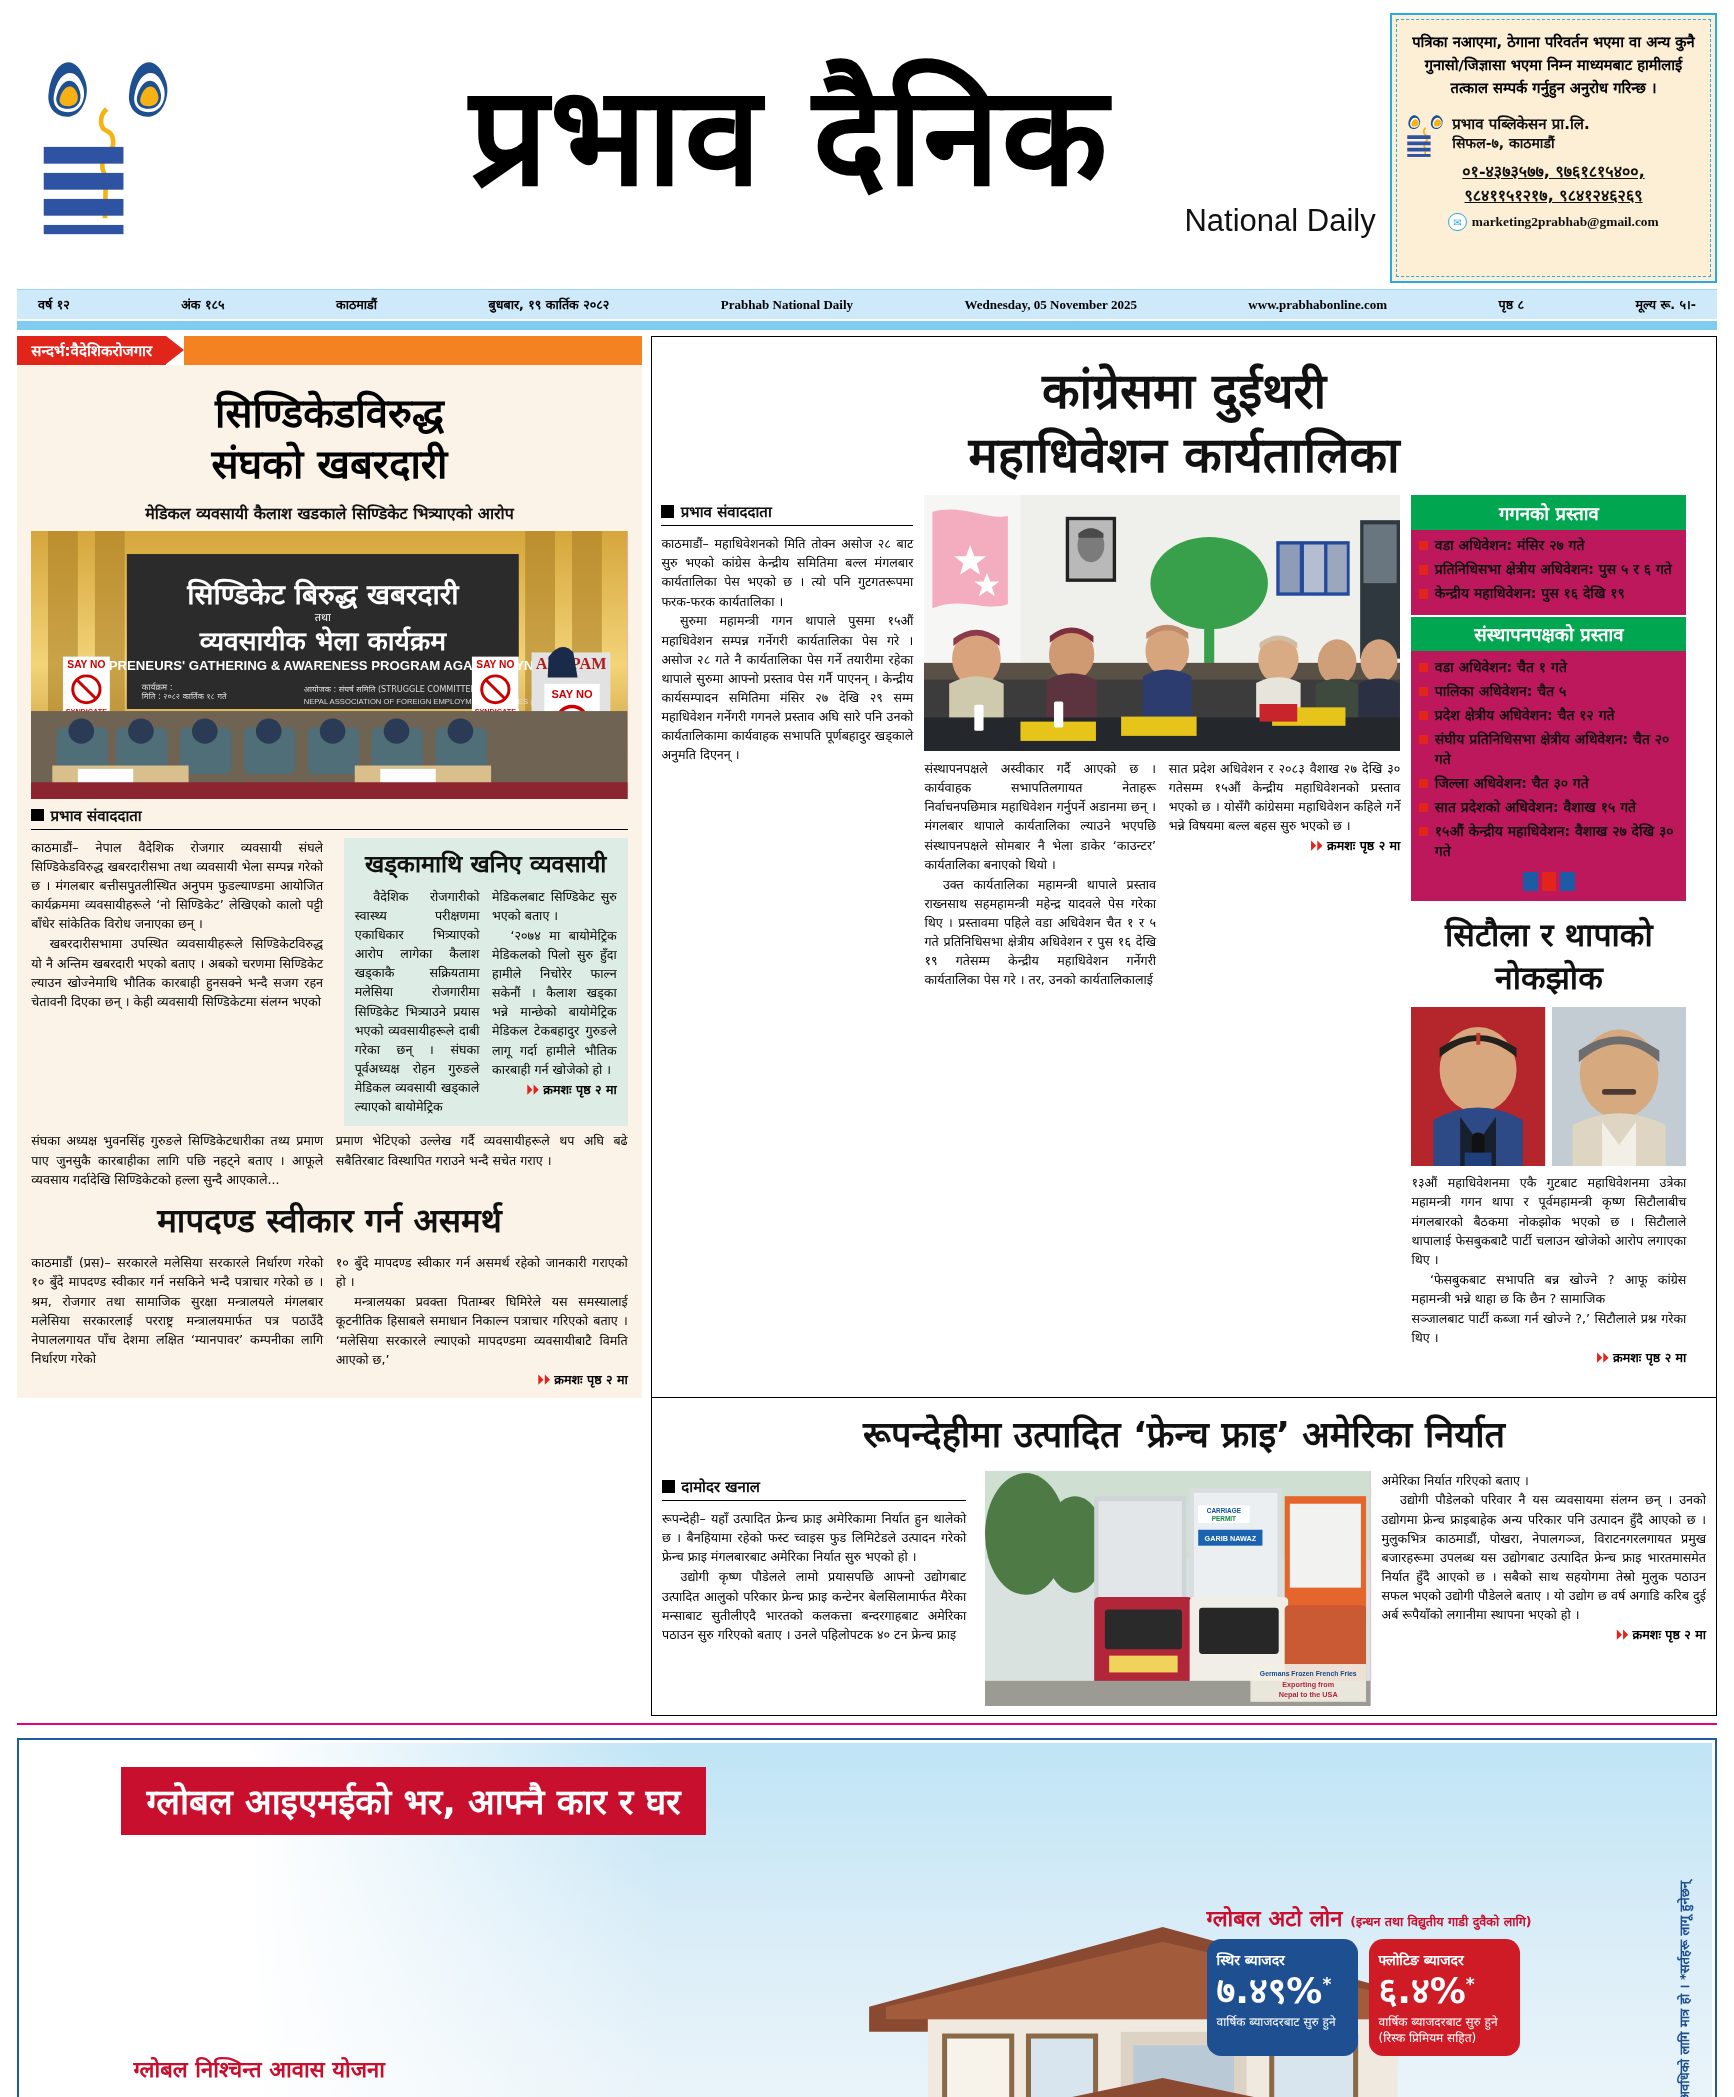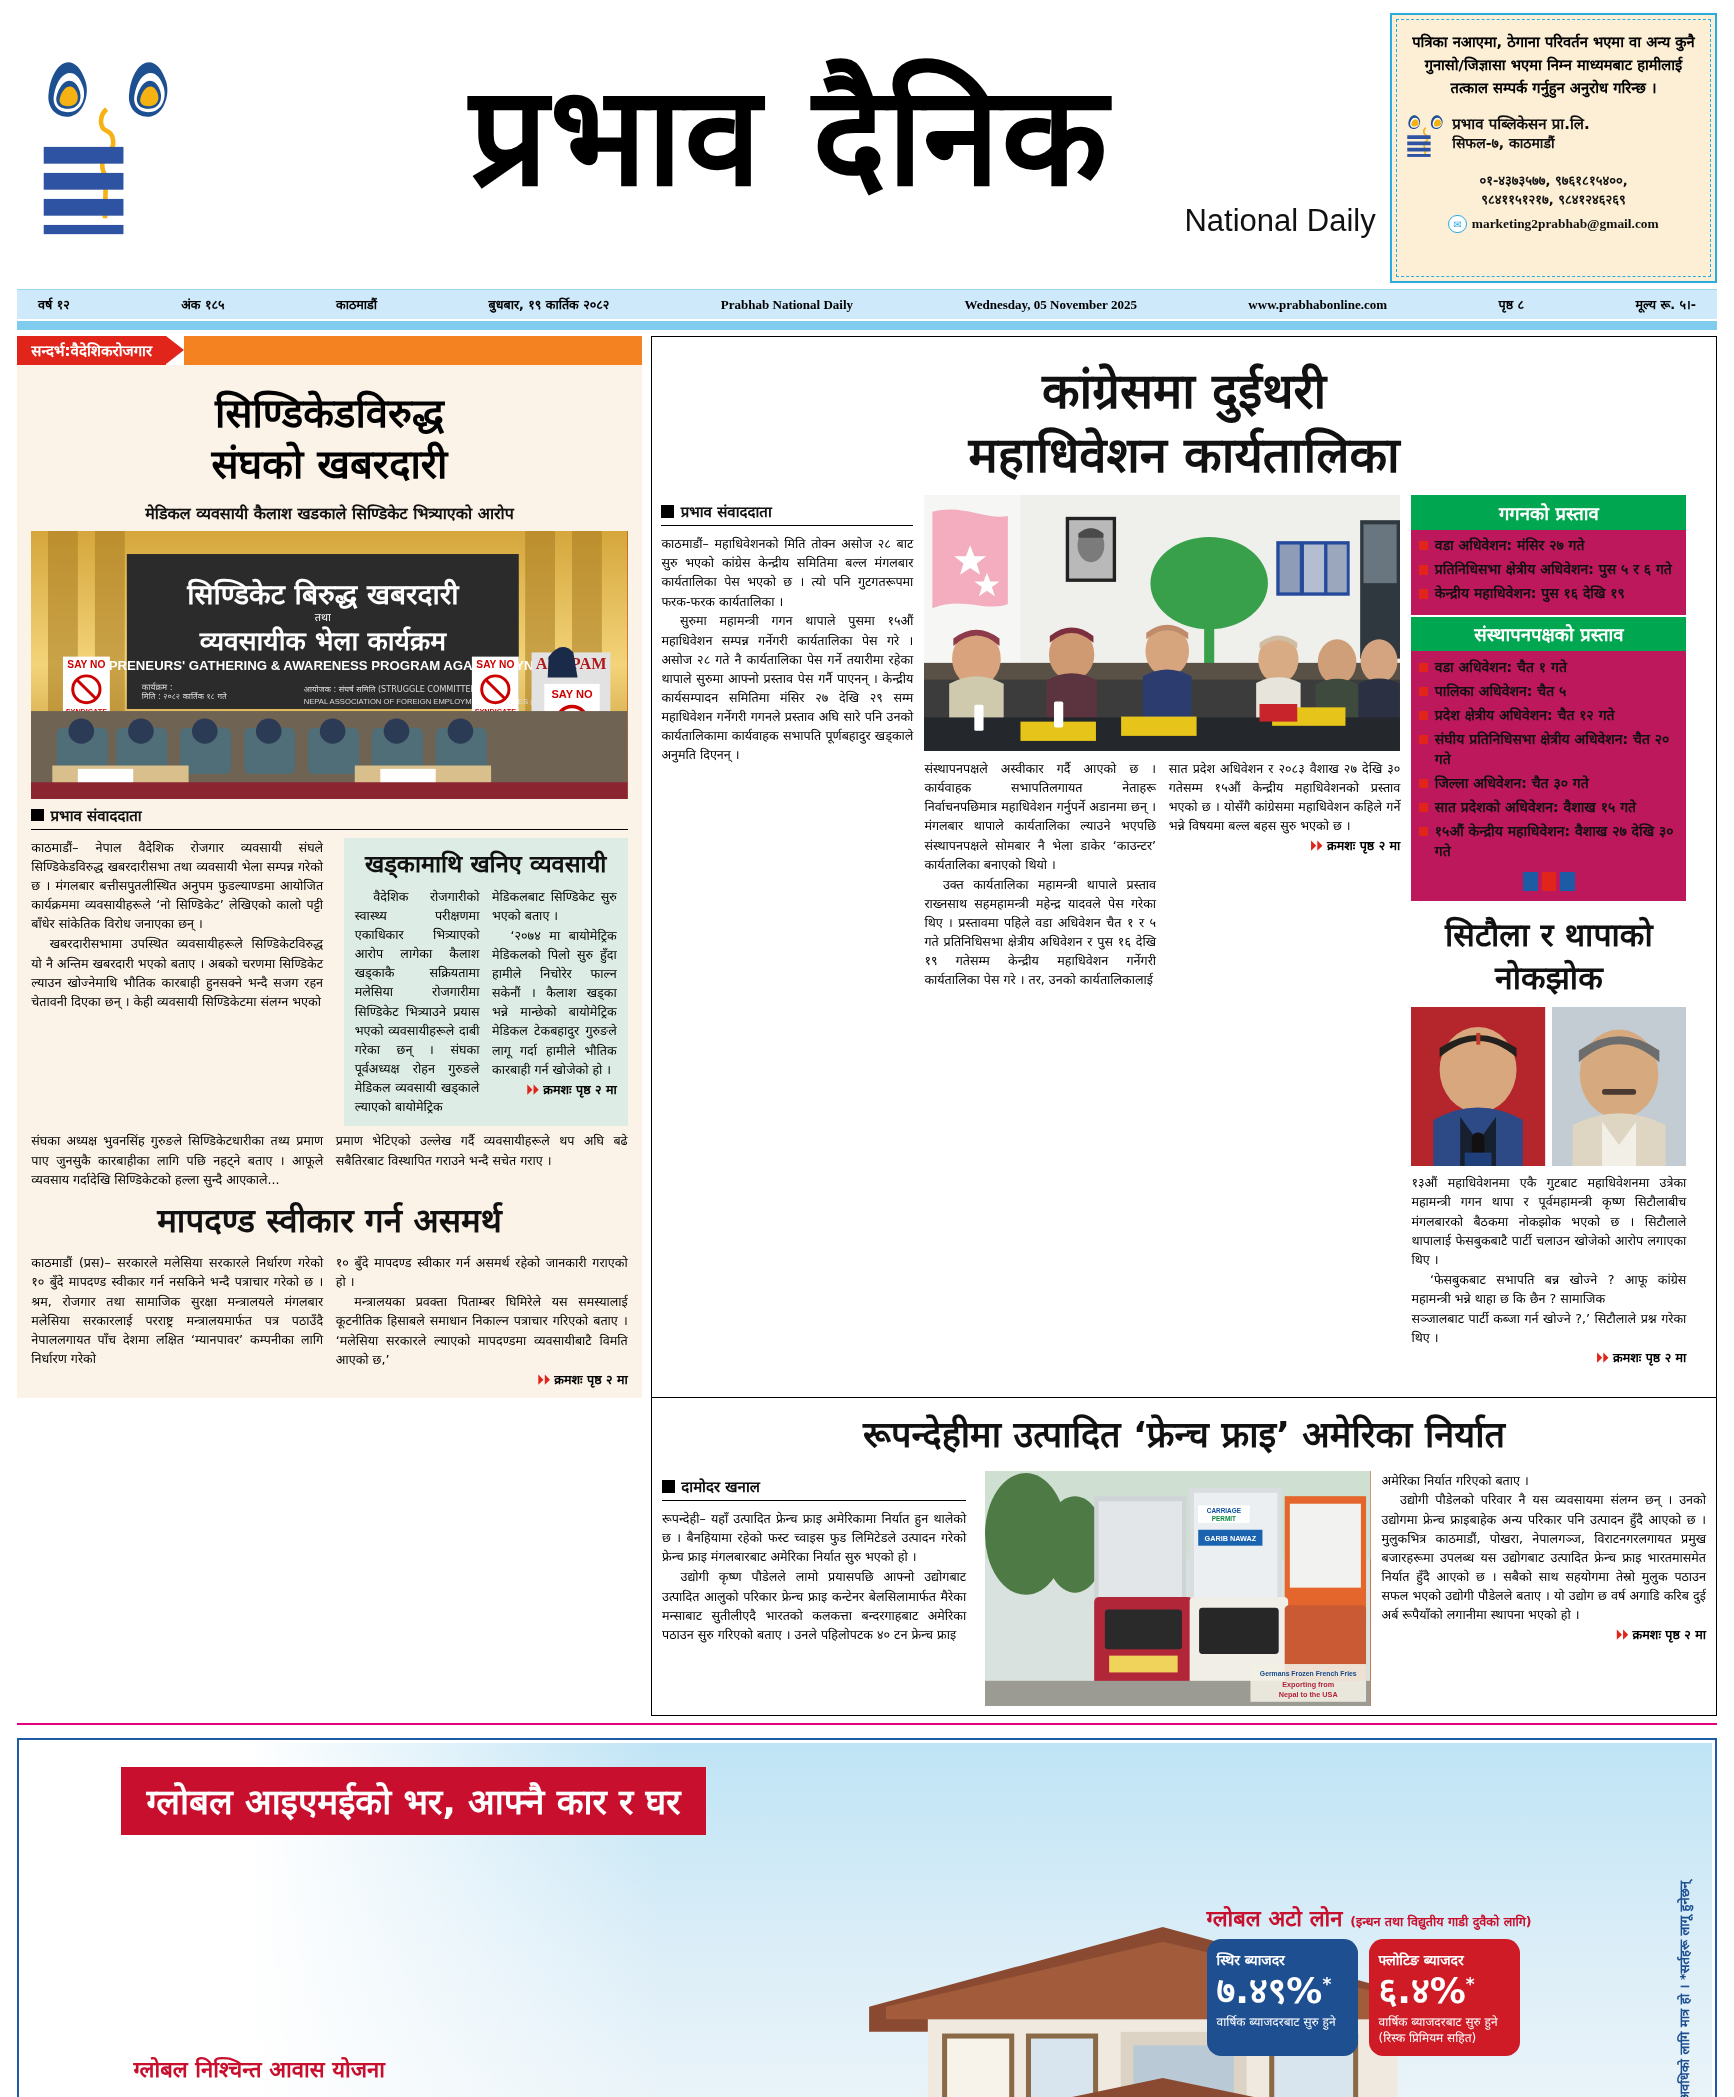--- a/index.html
+++ b/index.html
@@ -28,21 +28,21 @@
     border:2.5px solid #29ABE2; background:#FCEFD6;
     padding:4.2px;
   }
   .mh-box-inner { border:1.3px dashed #29ABE2; height:100%; padding:11.7px 9.2px; display:flex; flex-direction:column;}
   .mh-box p { font-family:"DejaVu Sans", sans-serif; font-size:14.7px; line-height:1.55; text-align:center; font-weight:600; color:#000;}
   .mh-pub { display:flex; align-items:center; gap:5.9px; margin-top:11px;}
   .mh-pub .mini-logo { width:40px; height:46px; flex:none;}
   .mh-pub .mini-logo svg { width:100%; height:100%;}
   .mh-pub-txt { font-family:"DejaVu Sans", sans-serif; font-weight:bold; font-size:15px; line-height:1.3;}
   .mh-pub-txt .addr { font-weight:600; font-size:14px;}
-  .mh-phones { font-family:"DejaVu Sans", sans-serif; font-size:13px; text-align:center; margin-top:14px; line-height:1.5; font-weight:600;}
+  .mh-phones { font-family:"DejaVu Sans", sans-serif; font-size:16px; text-align:center; margin-top:3px; line-height:1.5; font-weight:600;text-decoration:underline;}
   .mh-email { display:flex; align-items:center; gap:5px; justify-content:center; margin-top:5px;}
   .mh-email .env { width:18.5px;height:18.5px;border:1.3px solid #29ABE2;border-radius:50%;display:flex;align-items:center;justify-content:center;color:#29ABE2;font-size:10px; background:#fff;}
   .mh-email span.addr { font-family:"Liberation Serif", serif; font-size:13.4px; font-weight:bold;}
 
   
   .infobar {
     height:30px; background:#CDE9FA;
     margin:0 17px;
     display:flex; align-items:center; justify-content:space-between;
     padding:0 21px;
@@ -64,21 +64,21 @@
                  display:flex; align-items:center; padding:0 14.3px 0 14.3px; }
   .ribbon .arrow { width:0;height:0;border-top:14.7px solid transparent;border-bottom:14.7px solid transparent;border-left:18.5px solid #E1251B;}
   .ribbon .orange { flex:1; background:#F58220;}
 
   .leftpanel { background:#FCF3E8; padding:4.2px 14.3px 8.4px 14.3px;}
   h1.lead {
     font-family:"DejaVu Sans", sans-serif; font-weight:bold; font-size:40px; line-height:1.28;
     text-align:center; margin:19.3px 0 4.2px 0; color:#000;
   }
   .lead-sub { font-family:"DejaVu Sans", sans-serif; font-weight:bold; font-size:16px; text-align:center; margin:11px 0 7.6px 0;}
-  .photo { width:100%; background:#c2410c; position:relative; overflow:hidden; }
+  .photo { width:100%; background:#f9a8d4; position:relative; overflow:hidden; }
   .byline { display:flex; align-items:center; gap:6.7px; border-bottom:1.3px solid #000; padding-bottom:3.4px; margin:5.9px 0 8.4px 0;}
   .byline .sq { width:12.6px;height:12.6px;background:#000;}
   .byline span.t { font-family:"DejaVu Sans", sans-serif; font-weight:bold; font-size:15px;}
 
   .cols2 { display:flex; gap:12.6px;}
   .cols3 { display:flex; gap:11px;}
   .bodytext { font-family:"DejaVu Sans", sans-serif; font-size:12.6px; line-height:1.52; text-align:justify; color:#000;}
   .bodytext p { margin-bottom:0.8px; text-indent:18.5px;}
   .bodytext p.noind { text-indent:0;}
   .bodytext b { font-weight:bold;}

